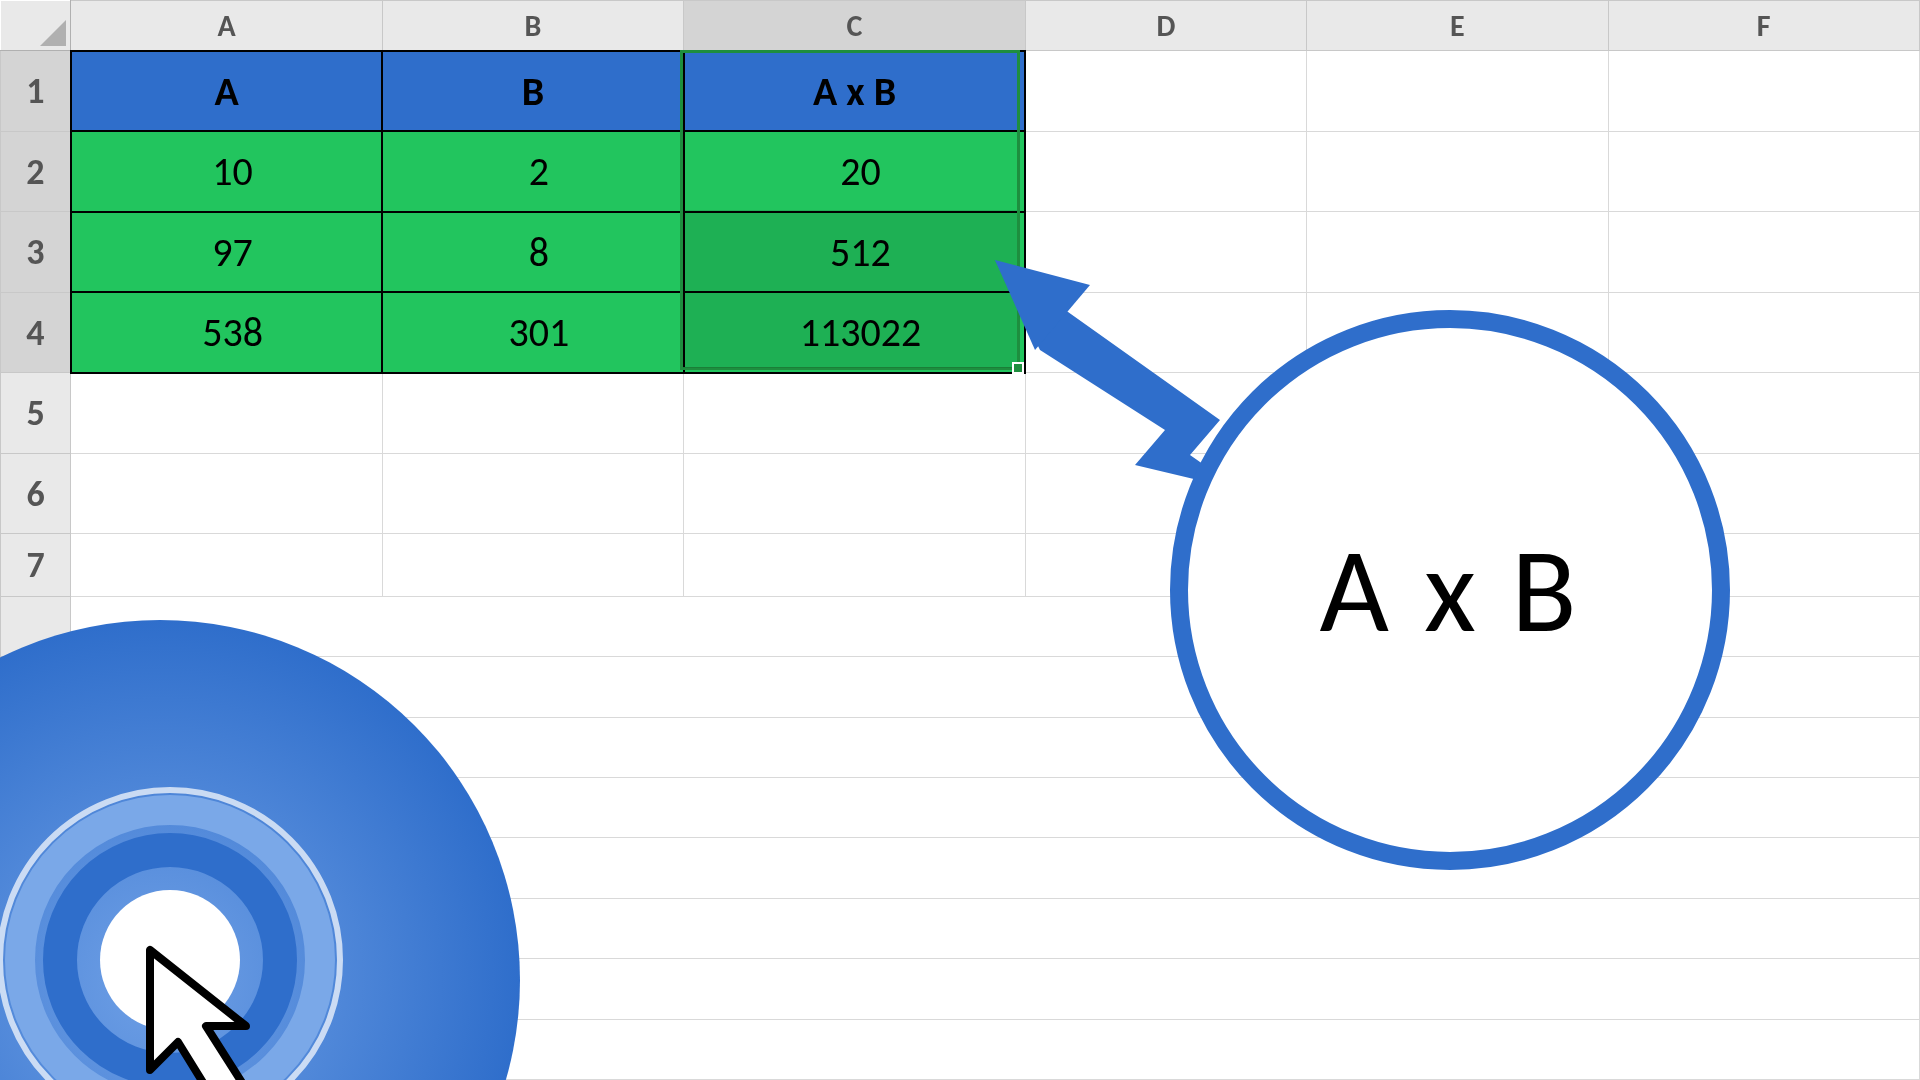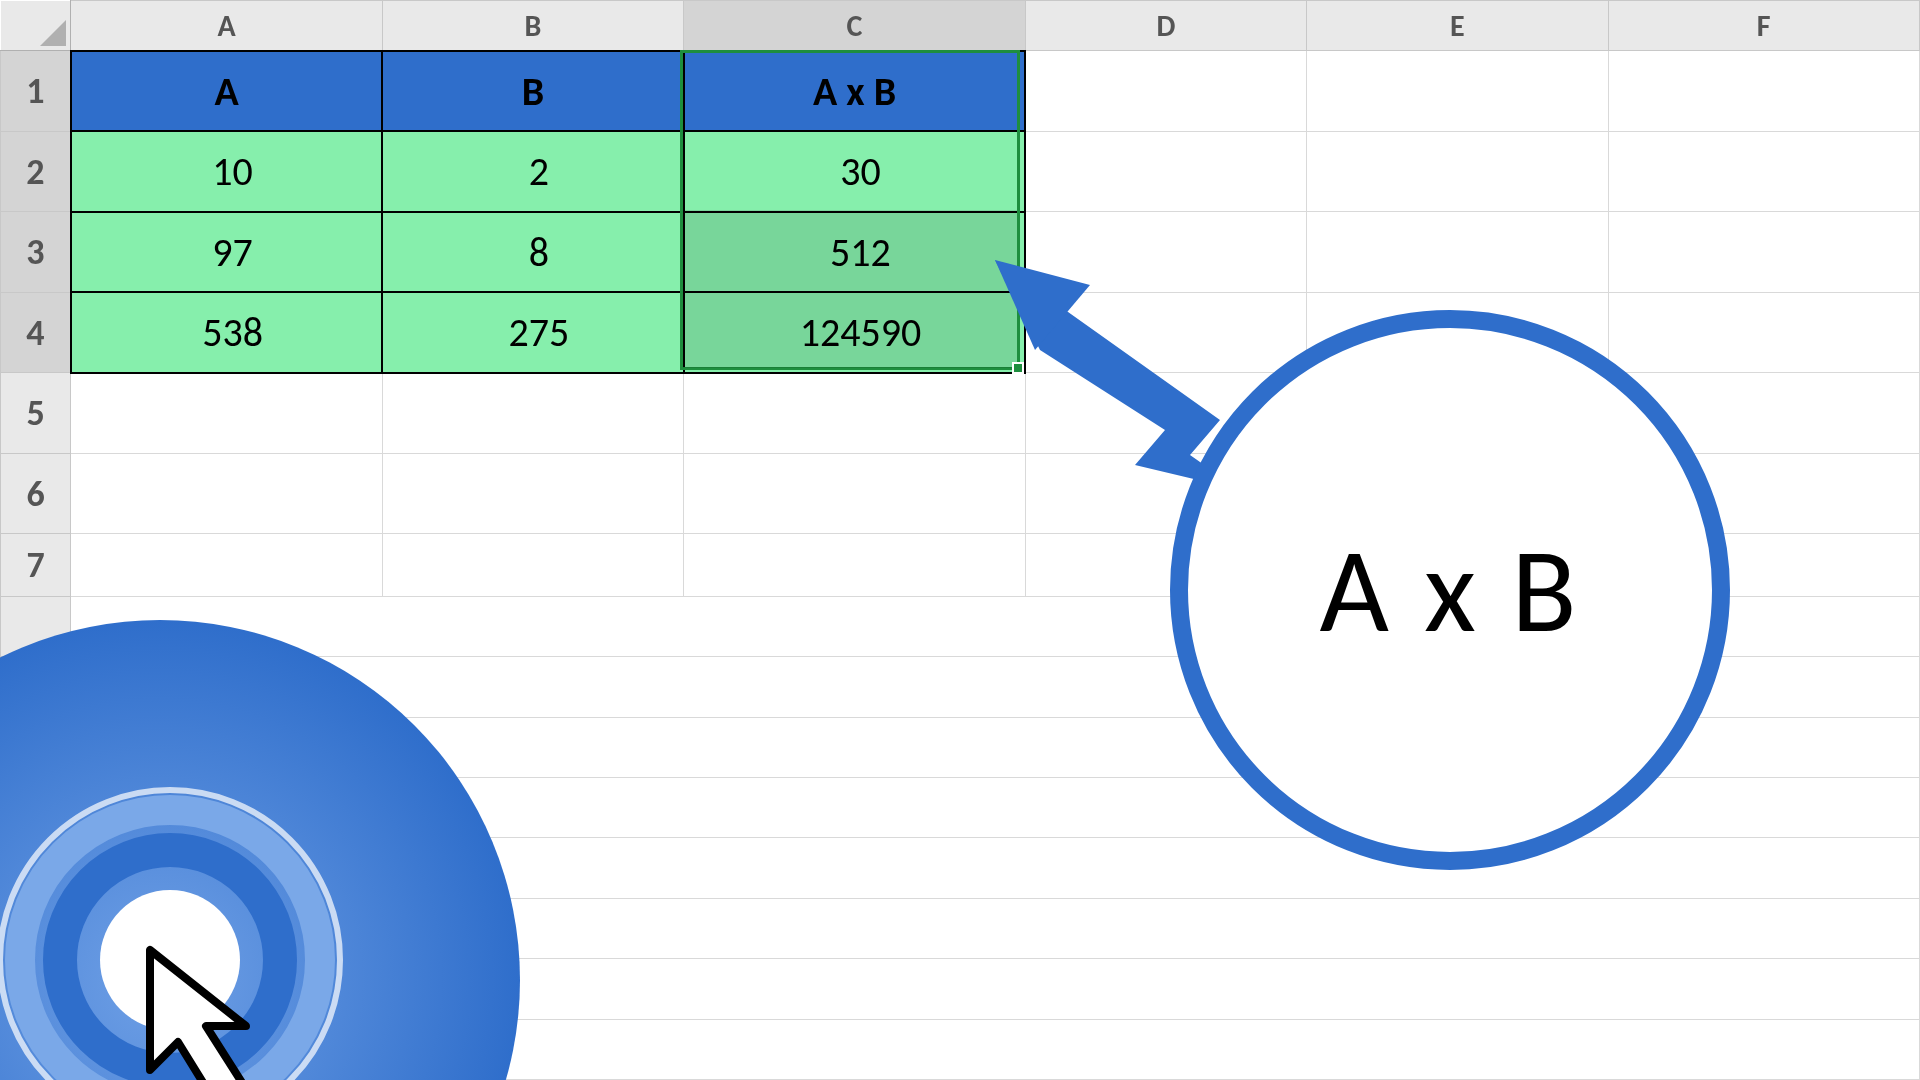--- a/index.html
+++ b/index.html
@@ -8,21 +8,21 @@
   .grid { position: absolute; top: 0; left: 0; width: 100%; height: 100%; border-collapse: collapse; }
 
   
   .colhead { background: #e9e9e9; color: #555; text-align: center; font-size: 30px; height: 50px; border: 1px solid #c8c8c8; }
   .corner  { background: #e9e9e9; border-right: 1px solid #b0b0b0; border-bottom: 1px solid #b0b0b0; width: 70px; height: 50px; position: relative; }
   .corner svg { position: absolute; right: 4px; bottom: 4px; }
   .rowhead { background: #e9e9e9; color: #555; text-align: center; font-size: 36px; width: 70px; border: 1px solid #c8c8c8; }
 
   td.cell { border: 1px solid #d9d9d9; text-align: center; font-size: 40px; color: #000; }
   .thdr { background: #2f6ecb; color: #fff; font-weight: bold; font-size: 42px; border: 2px solid #000 !important; }
-  .tcell { border: 2px solid #000 !important; background: #86efac; padding-left: 12px; }
+  .tcell { border: 2px solid #000 !important; background: #22c55e; padding-left: 12px; }
   .rowhead.sel, .colhead.sel { background: #d4d4d4; }
 
   
   .cA { width: 310px; } .cB { width: 300px; } .cC { width: 340px; }
   .cD { width: 280px; } .cE { width: 300px; } .cF { width: 310px; }
   tr.r { height: 80px; }
   tr.rsmall { height: 62px; }
 
   
   .sel-rect { position: absolute; border: 3px solid #1e8e3e; pointer-events: none; }
@@ -59,39 +59,39 @@
       <td class="cell thdr">B</td>
       <td class="cell thdr">A x B</td>
       <td class="cell"></td>
       <td class="cell"></td>
       <td class="cell"></td>
     </tr>
     <tr class="r">
       <th class="rowhead sel">2</th>
       <td class="cell tcell">10</td>
       <td class="cell tcell">2</td>
-      <td class="cell tcell">30</td>
+      <td class="cell tcell">20</td>
       <td class="cell"></td>
       <td class="cell"></td>
       <td class="cell"></td>
     </tr>
     <tr class="r">
       <th class="rowhead sel">3</th>
       <td class="cell tcell">97</td>
       <td class="cell tcell">8</td>
       <td class="cell tcell">512</td>
       <td class="cell"></td>
       <td class="cell"></td>
       <td class="cell"></td>
     </tr>
     <tr class="r">
       <th class="rowhead sel">4</th>
       <td class="cell tcell">538</td>
-      <td class="cell tcell">275</td>
-      <td class="cell tcell">124590</td>
+      <td class="cell tcell">301</td>
+      <td class="cell tcell">113022</td>
       <td class="cell"></td>
       <td class="cell"></td>
       <td class="cell"></td>
     </tr>
     <tr class="r">
       <th class="rowhead">5</th>
       <td class="cell"></td>
           <td class="cell"></td>
           <td class="cell"></td>
           <td class="cell"></td>

